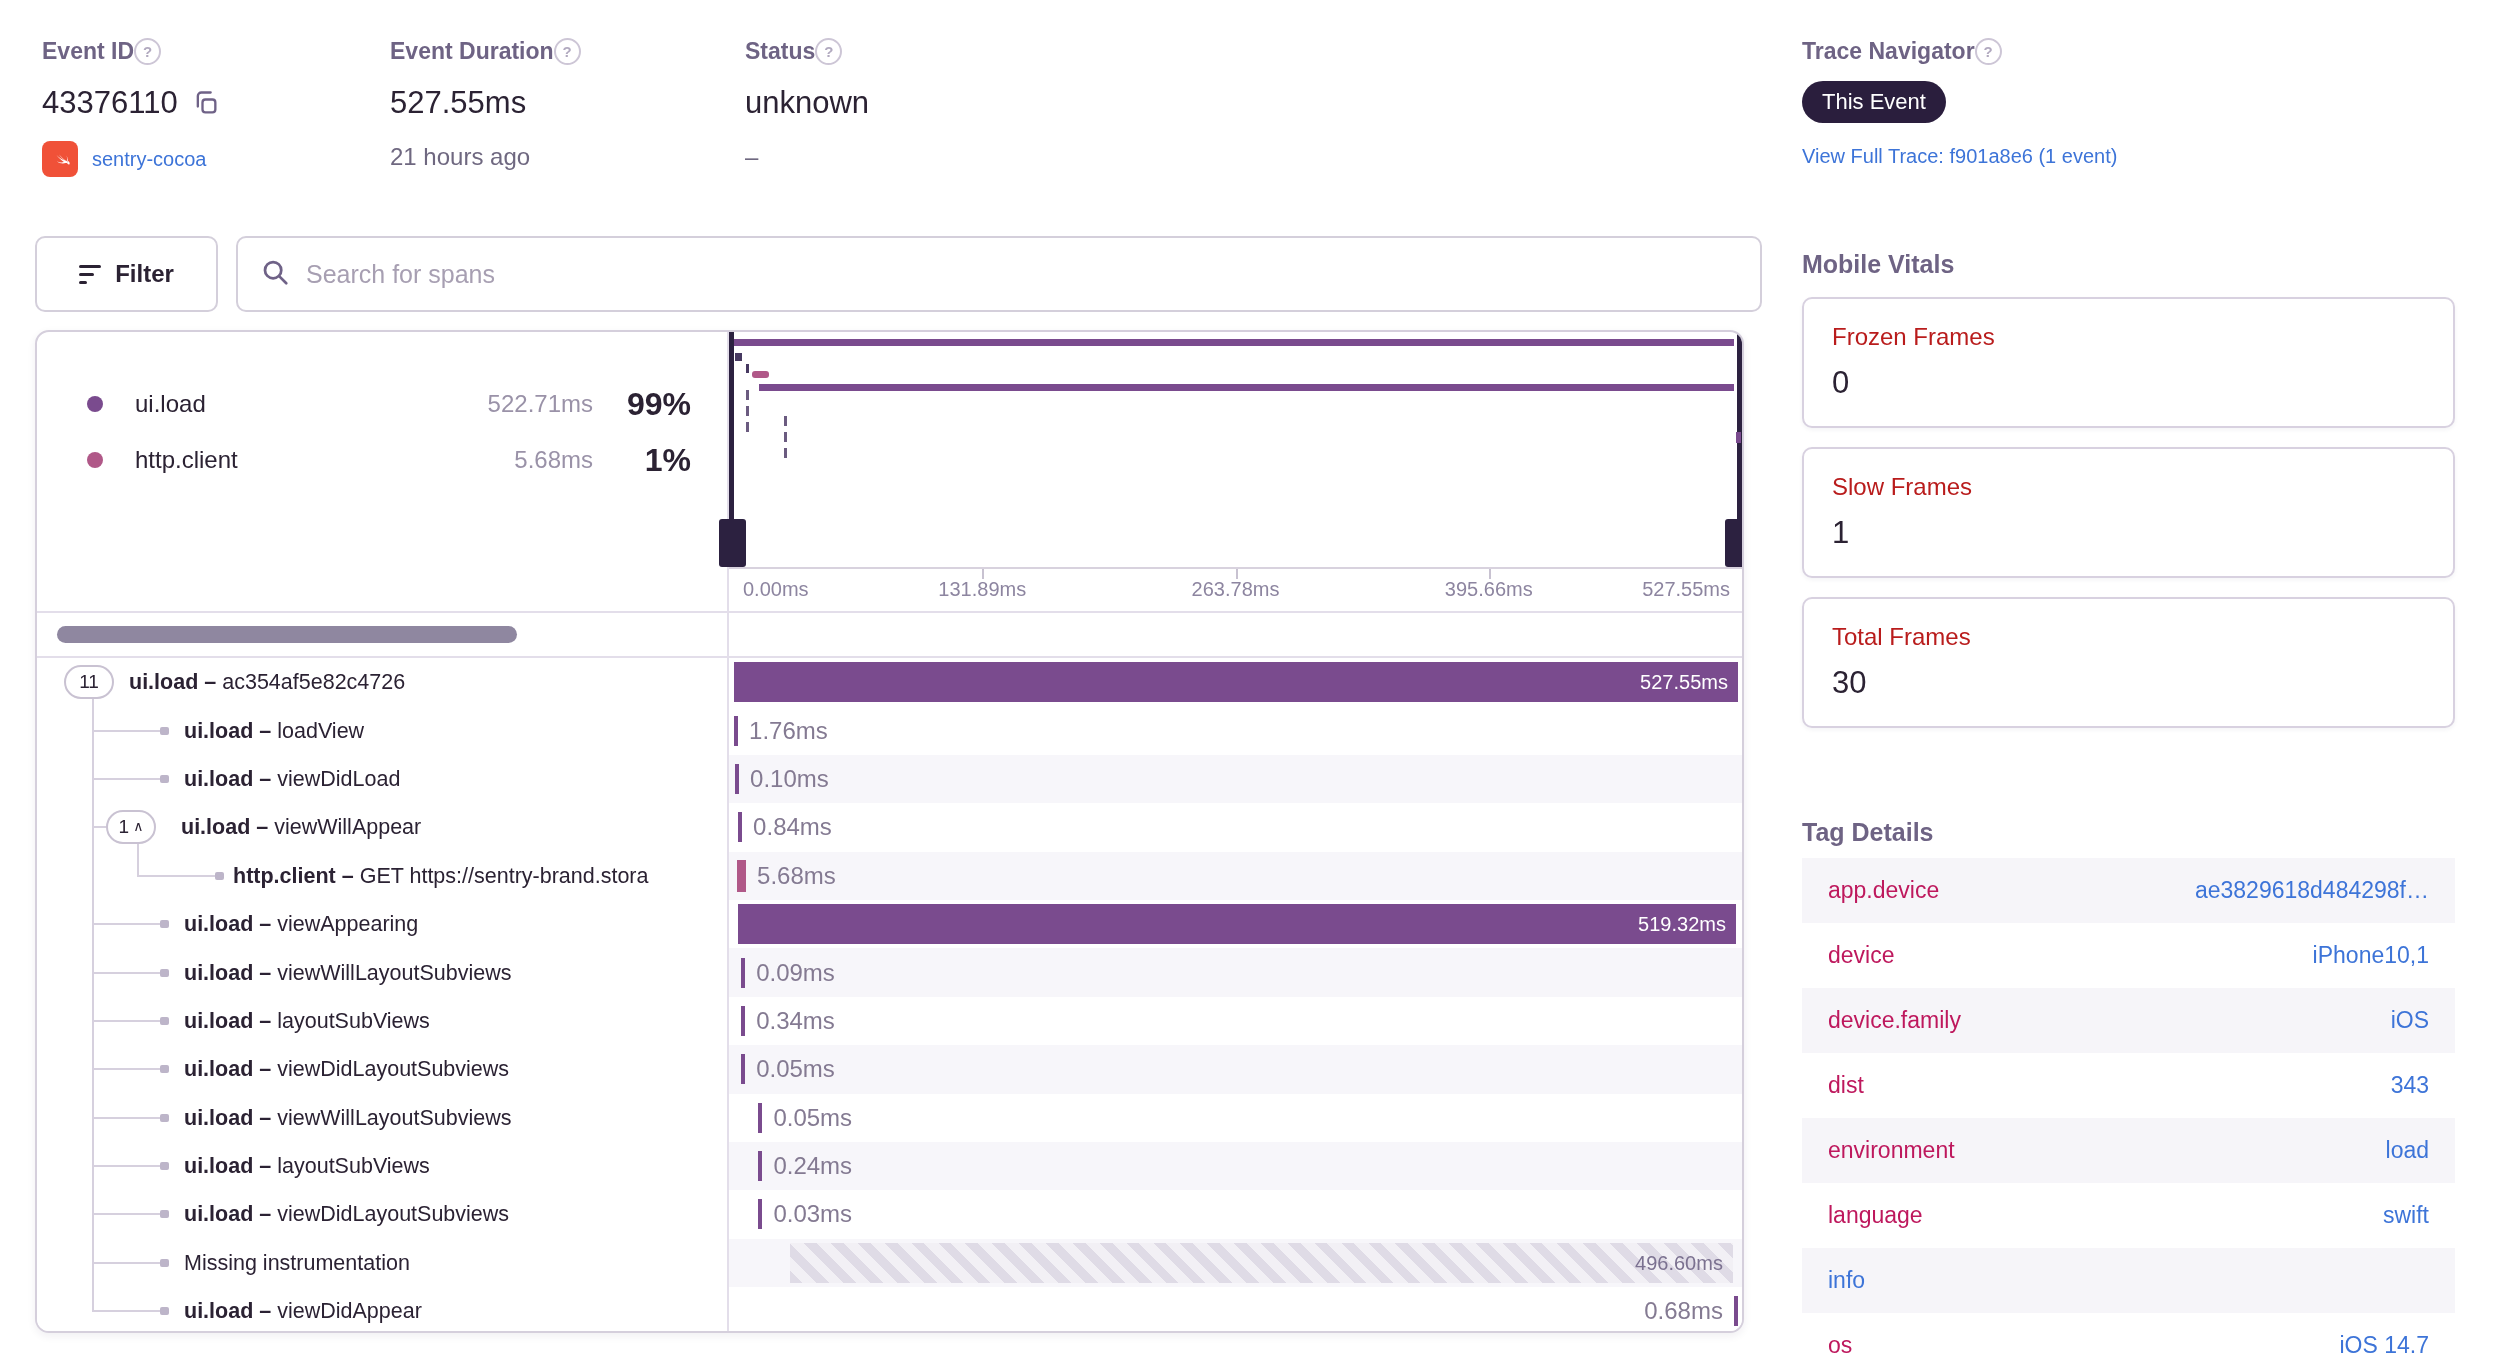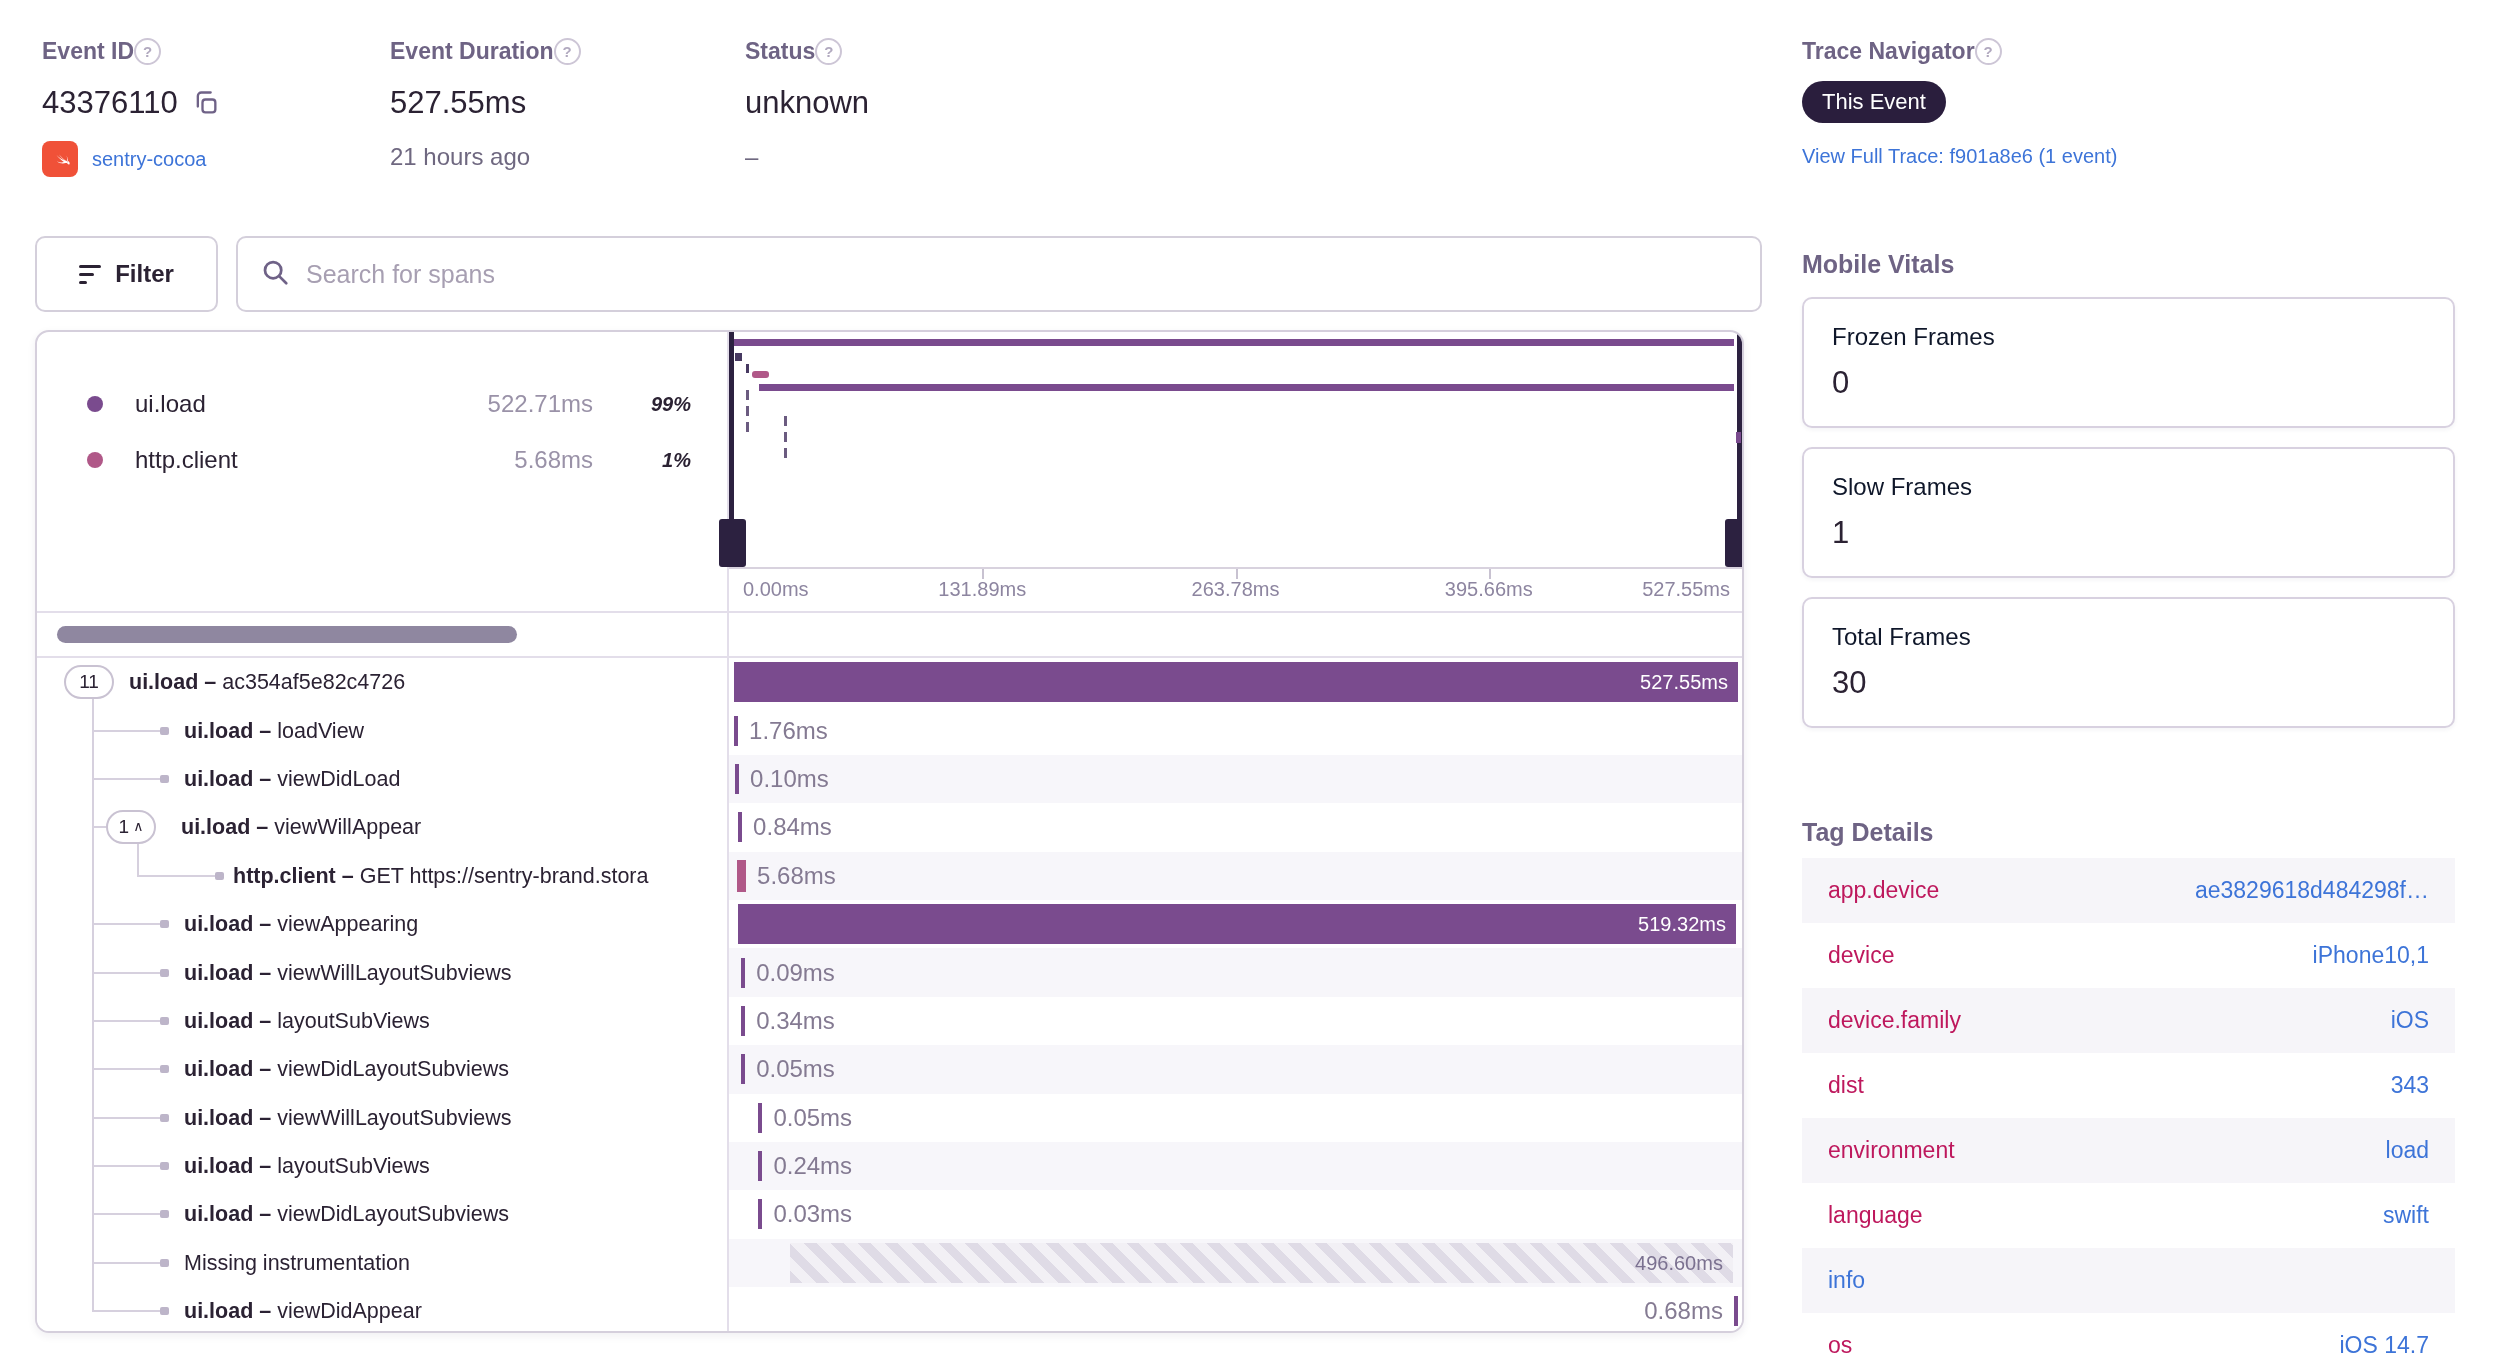--- a/index.html
+++ b/index.html
@@ -35,21 +35,21 @@
 
   
   .trace-panel { position:absolute; left:35px; top:330px; width:1709px; height:1003px; border:2px solid #d5cfdc; border-radius:14px;
                  background:#fff; overflow:hidden; box-shadow:0 3px 8px rgba(45,30,70,0.07); }
   .top-section { display:flex; height:281px; border-bottom:2px solid #e3deea; }
   .legend-cell { width:692px; border-right:2px solid #e3deea; padding-top:44px; }
   .legend-row { display:flex; align-items:center; height:56px; padding:0 36px 0 50px; }
   .legend-dot { width:16px; height:16px; border-radius:50%; margin-right:32px; }
   .legend-name { font-size:24px; color:#2b2233; flex:1; }
   .legend-dur { font-size:24px; color:#9a92a8; margin-right:30px; }
-  .legend-pct { font-size:20px; font-weight:bold; color:#2b2233; width:68px; text-align:right;font-style:italic; }
+  .legend-pct { font-size:32px; font-weight:bold; color:#2b2233; width:68px; text-align:right; }
 
   .mini-col { flex:1; display:flex; flex-direction:column; }
   .minimap { position:relative; height:235px; }
   .mm-edge { position:absolute; top:0; bottom:0; width:5px; background:#2c2140; z-index:2; }
   .mm-edge.left { left:0; } .mm-edge.right { right:0; }
   .mm-handle { position:absolute; bottom:0; width:27px; height:48px; background:#2c2140; border-radius:3px; z-index:3; cursor:ew-resize; }
   .mm-handle.left { left:-10px; } .mm-handle.right { right:-10px; }
   .mm-bar { position:absolute; height:7px; background:#7a4b8e; }
   .mm-bar.b1 { left:5px; right:8px; top:7px; }
   .mm-bar.b2 { left:30px; right:8px; top:52px; }
@@ -113,21 +113,21 @@
   .tick.pink { width:9px; height:32px; background:#b05888; }
   .dur { font-size:24px; color:#847a92; }
 
   
   .sidebar { position:absolute; left:1802px; top:0; width:653px; }
   .side-h { font-size:25px; font-weight:bold; color:#6e6384; }
   .vitals-h { position:absolute; top:250px; left:0; }
   .vital-card { position:absolute; left:0; width:653px; height:131px; border:2px solid #d8d1e0; border-radius:10px; background:#fff;
                 box-shadow:0 2px 4px rgba(45,30,70,0.05); padding:24px 28px; }
   .vc1 { top:297px; } .vc2 { top:447px; } .vc3 { top:597px; }
-  .vital-label { font-size:24px; color:#0f172a; }
+  .vital-label { font-size:24px; color:#b91c1c; }
   .vital-value { margin-top:14px; font-size:31px; color:#2b2233; }
   .tags-h { position:absolute; top:818px; left:0; }
   .tag-table { position:absolute; top:858px; left:0; width:653px; }
   .tag-row { display:flex; align-items:center; height:65px; padding:0 26px; }
   .tag-row.alt { background:#f6f5f9; }
   .tag-key { font-size:23px; color:#be185d; flex:1; }
   .tag-val { font-size:23px; color:#3d74d8; text-align:right; cursor:pointer; }
 </style>
 </head>
 <body>

